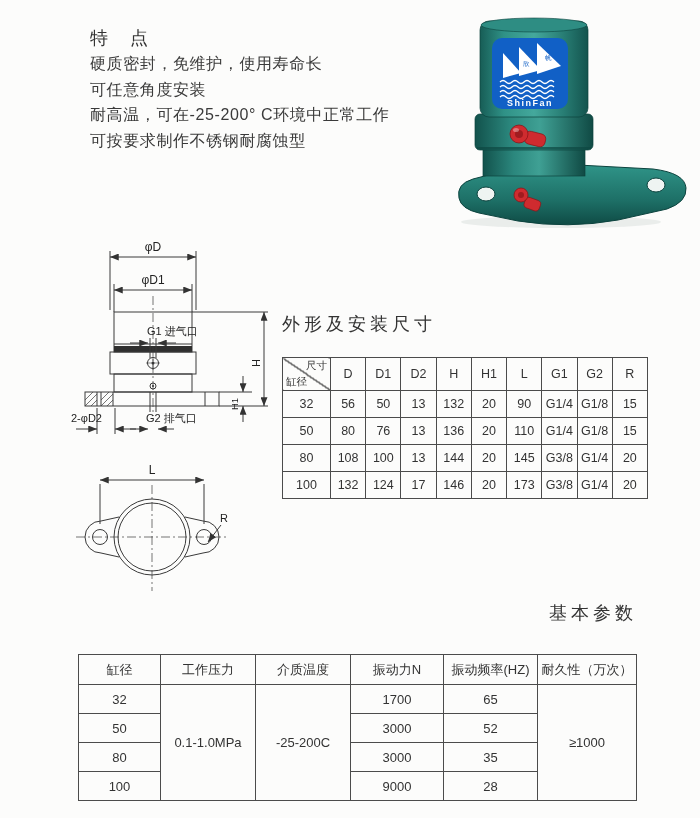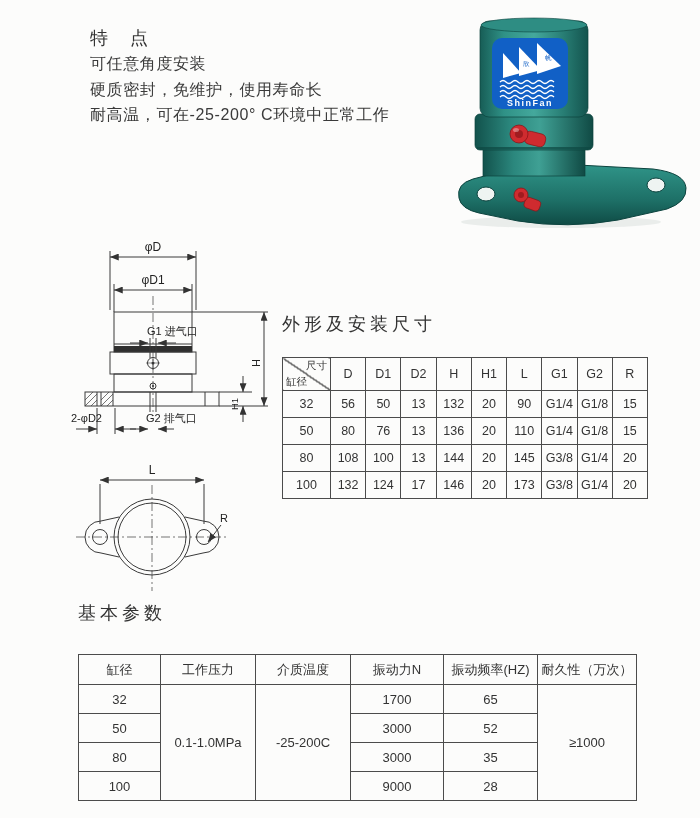--- a/index.html
+++ b/index.html
@@ -13,21 +13,21 @@
   .features { position:absolute; left:90px; top:26px; width:390px; }
   .features-title { font-size:18px; letter-spacing:2px; margin-bottom:1px; color:#333; }
   .feature-line { font-size:16px; line-height:25.6px; letter-spacing:0.6px; white-space:nowrap; color:#3a3a3a; }
   
   .photo { position:absolute; left:453px; top:8px; width:245px; height:222px; }
   
   .drawing { position:absolute; left:70px; top:238px; width:220px; height:372px; }
   
   .dim-title { position:absolute; left:282px; top:312px; width:366px; text-align:left;
     font-size:18px; letter-spacing:4px; color:#333; }
-  .params-title { position:absolute; left:78px; top:601px; width:559px; text-align:left;
+  .params-title { position:absolute; left:78px; top:601px; width:559px; text-align:right;
     font-size:18px; letter-spacing:4px; color:#333; }
   
   table.scan { position:absolute; border-collapse:collapse; table-layout:fixed; }
   table.scan td, table.scan th { border:1px solid #4b4b4b; text-align:center; vertical-align:middle;
     font-weight:normal; padding:0; color:#333; overflow:hidden; }
   .dim-table { left:282px; top:357px; width:366px; font-size:12.5px; }
   .dim-table tr { height:27px;padding-left:17px; }
   .dim-table tr.hd { height:33px; }
   .dim-table col.first { width:48px; }
   .params-table { left:78px; top:654px; width:559px; font-size:13px; }
@@ -40,23 +40,24 @@
   .corner .ct { position:absolute; top:1px; right:3px; font-size:10.5px; }
   .corner .cb { position:absolute; bottom:1px; left:3px; font-size:10.5px; }
 </style>
 </head>
 <body>
 
 <div class="page">
 
   <div class="features">
     <div class="features-title">特　点</div>
+    <div class="feature-line">硬质密封，免维护，使用寿命长</div>
     <div class="feature-line">可任意角度安装</div>
-    <div class="feature-line">硬质密封，免维护，使用寿命长</div>
     <div class="feature-line">耐高温，可在-25-200° C环境中正常工作</div>
+    <div class="feature-line">可按要求制作不锈钢耐腐蚀型</div>
   </div>
 
   <svg class="photo" viewBox="0 0 245 222">
     <defs>
       <linearGradient id="gBody" x1="0" y1="0" x2="1" y2="0">
         <stop offset="0" stop-color="#175d56"></stop>
           <stop offset="0.22" stop-color="#2f9186"></stop>
         <stop offset="0.5" stop-color="#44a89c"></stop>
           <stop offset="0.78" stop-color="#277c73"></stop>
         <stop offset="1" stop-color="#14544e"></stop>

